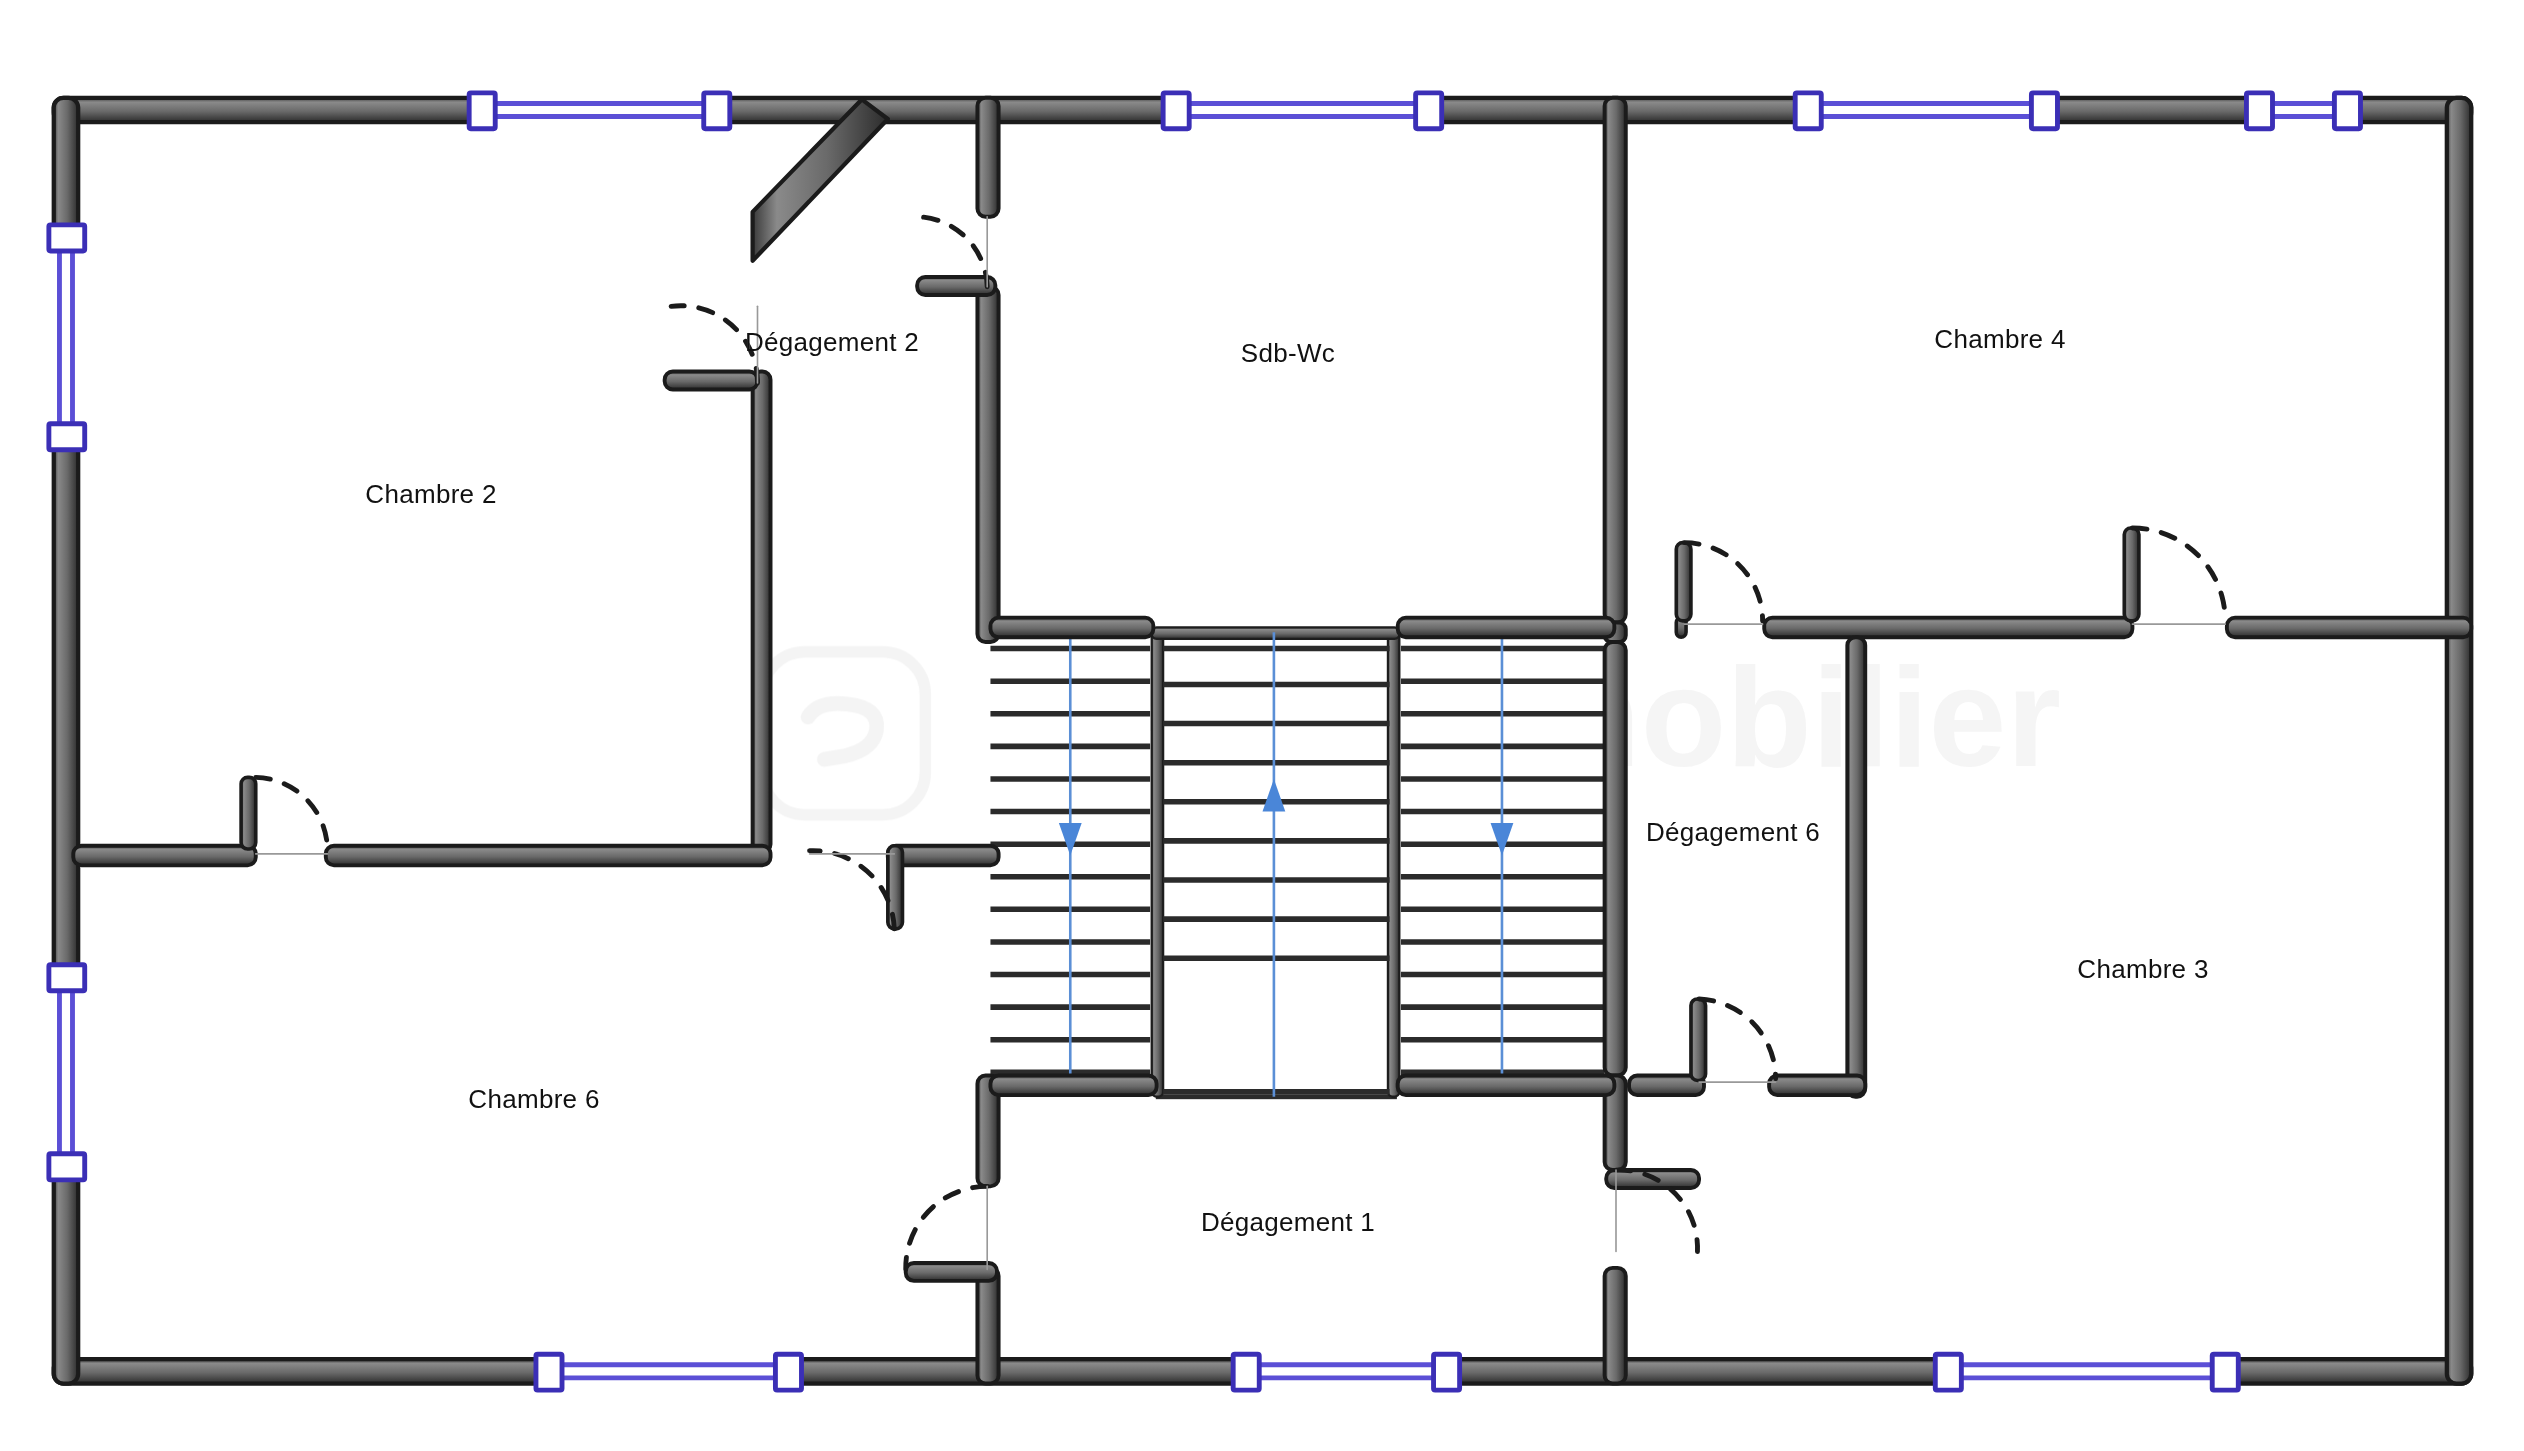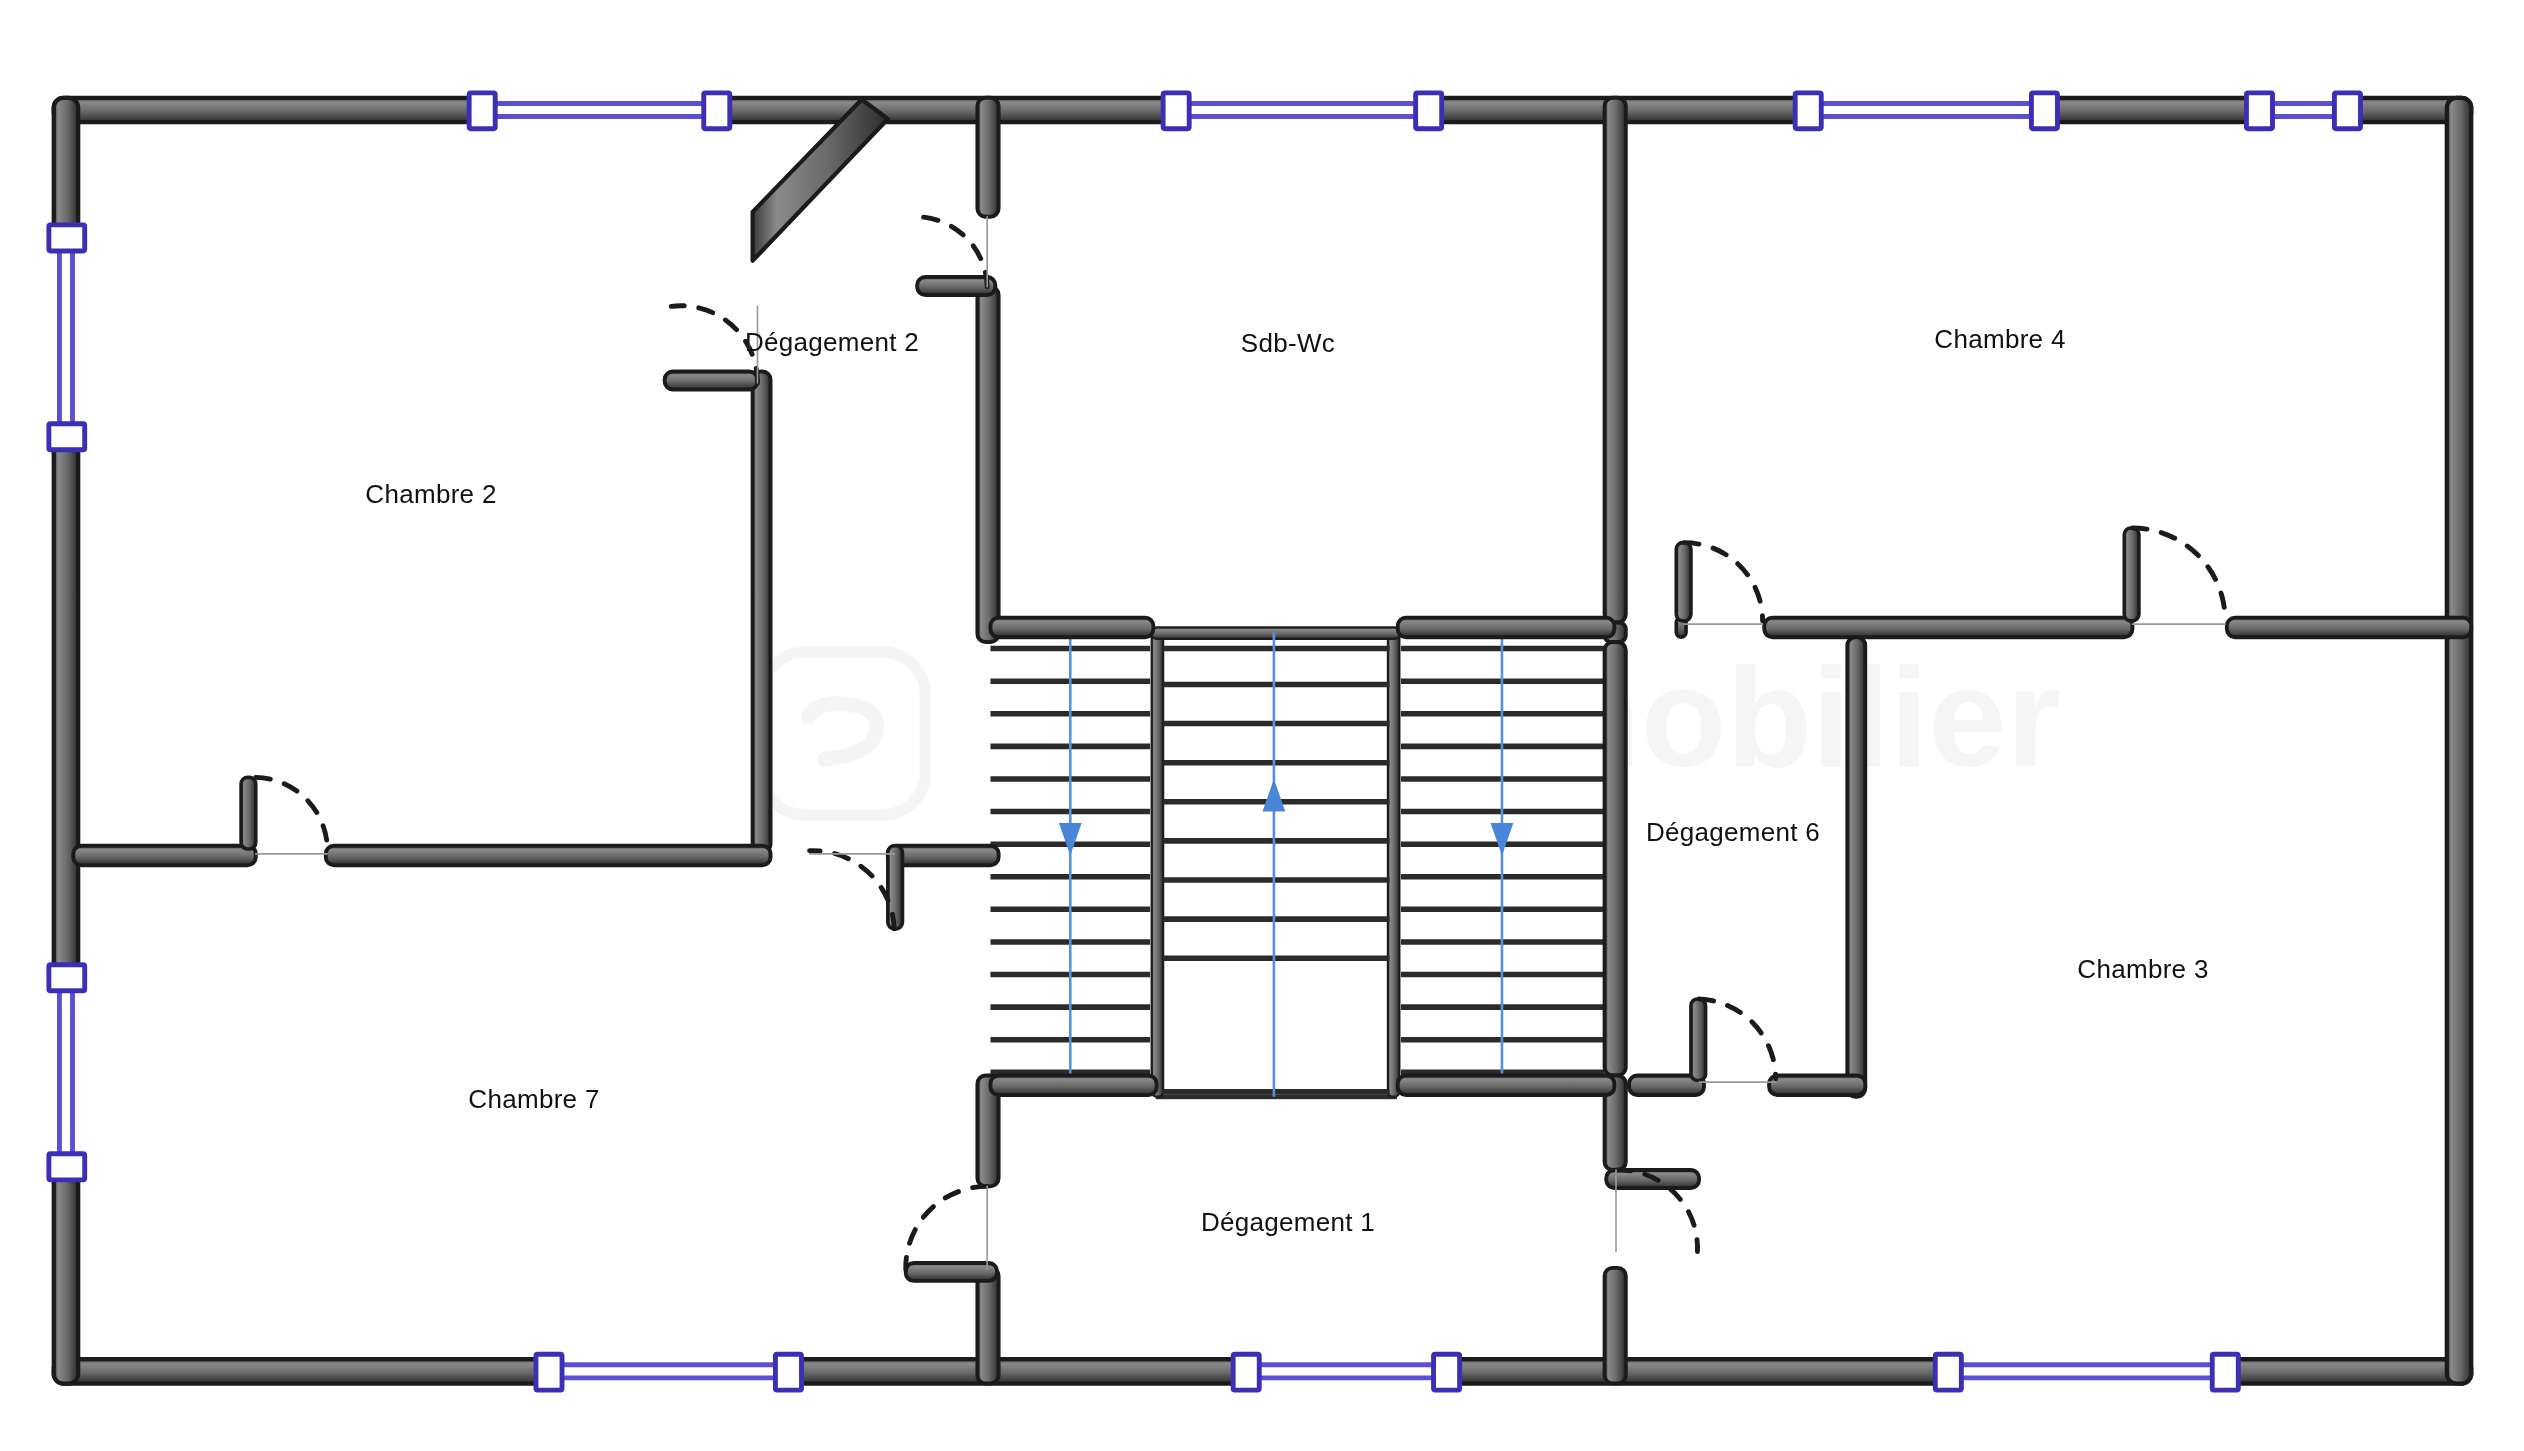--- a/index.html
+++ b/index.html
@@ -316,21 +316,21 @@
       <line x1="1309" y1="383" x2="1366" y2="383" stroke-dasharray="0" stroke-width="1" stroke="#999"></line>
 
       <path d="M1043 613 A 49 49 0 0 1 1090 662"></path>
       <line x1="1043" y1="664" x2="1090" y2="664" stroke-dasharray="0" stroke-width="1" stroke="#999"></line>
     </g>
 
   </svg>
 
   <div class="room-label" style="left:387px;  top:494px;margin-left:44px;">Chambre 2</div>
   <div class="room-label" style="left:832px; top:342px;">Dégagement 2</div>
-  <div class="room-label" style="left:1288px; top:343px;">Sdb-Wc</div>
+  <div class="room-label" style="left:1288px; top:353px;">Sdb-Wc</div>
   <div class="room-label" style="left:2000px; top:339px;">Chambre 4</div>
   <div class="room-label" style="left:1733px; top:832px;">Dégagement 6</div>
   <div class="room-label" style="left:2143px; top:969px;">Chambre 3</div>
-  <div class="room-label" style="left:534px;  top:1099px;">Chambre 7</div>
+  <div class="room-label" style="left:534px;  top:1099px;">Chambre 6</div>
   <div class="room-label" style="left:1288px; top:1222px;">Dégagement 1</div>
 
 </div>
 
 
 </body></html>

